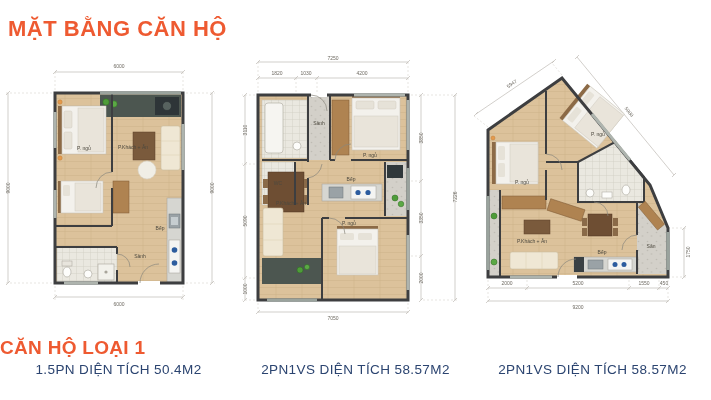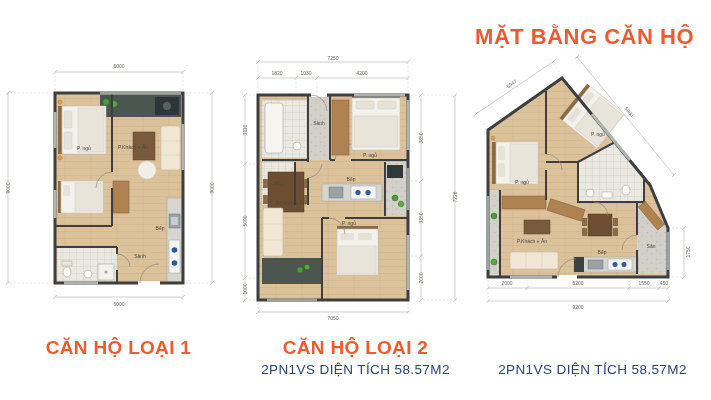--- a/index.html
+++ b/index.html
@@ -1,27 +1,27 @@
 <!DOCTYPE html>
 <html style="--orange: #EE5A31; --navy: #2B4470;"><head>
 <meta charset="utf-8">
 <style>
 :root{--orange:#EE5A31;--navy:#2B4470}
 *{box-sizing:border-box}
 body{margin:0;background:#fff}
 .sheet{position:relative;width:711px;height:400px;background:#fff;font-family:"Liberation Sans",sans-serif;overflow:hidden}
-.main-title{position:absolute;top:8px;left:0;width:678px;margin:16px;text-align:right;font-size:22px;font-weight:bold;letter-spacing:.5px;color:var(--orange)}
+.main-title{position:absolute;top:8px;left:0;width:678px;margin:8px;text-align:left;font-size:22px;font-weight:bold;letter-spacing:.5px;color:var(--orange)}
 .plan-col{position:absolute;top:50px;width:237px;height:350px}
 .plan-col svg{position:absolute;left:0;top:0}
 .dim{position:absolute;font-size:5px;line-height:1;color:#6f6b63;transform:translate(-50%,-50%);white-space:nowrap}
 .dim.v{transform:translate(-50%,-50%) rotate(-90deg)}
 .dim.sl{transform:translate(-50%,-50%) rotate(-35deg)}
 .dim.sr{transform:translate(-50%,-50%) rotate(51deg)}
 .room{position:absolute;font-size:5px;line-height:1;color:#4d493f;transform:translate(-50%,-50%);white-space:nowrap}
-.plan-title{position:absolute;top:287px;left:0;width:100%;margin:0;text-align:center;font-size:19px;font-weight:bold;letter-spacing:.3px;color:var(--orange)}
+.plan-title{position:absolute;top:287px;left:0;width:100%;margin:0;font-size:19px;font-weight:bold;letter-spacing:.3px;color:var(--orange)}
 .plan-sub{position:absolute;top:312px;left:0;width:100%;margin:0;text-align:center;font-size:13.5px;letter-spacing:.4px;color:var(--navy)}
 </style>
 </head>
 <body>
 
 <div class="sheet">
   <h1 class="main-title">MẶT BẰNG CĂN HỘ</h1>
 
   <section class="plan-col" style="left:0">
     <svg width="237" height="285" viewBox="0 0 237 285">
@@ -103,20 +103,21 @@
     </svg>
     <span class="dim" style="left:119px;top:16px">6000</span>
     <span class="dim" style="left:119px;top:254px">6000</span>
     <span class="dim v" style="left:8px;top:138px">9000</span>
     <span class="dim v" style="left:212px;top:138px">9000</span>
     <span class="room" style="left:84px;top:98px">P. ngủ</span>
     <span class="room" style="left:133px;top:97px">P.Khách + Ăn</span>
     <span class="room" style="left:160px;top:178px">Bếp</span>
     <span class="room" style="left:140px;top:206px">Sảnh</span>
     <h2 class="plan-title">CĂN HỘ LOẠI 1</h2>
+    <p class="plan-sub">1.5PN DIỆN TÍCH 50.4M2</p>
   </section>
 
   <section class="plan-col" style="left:237px">
     <svg width="237" height="285" viewBox="0 0 237 285">
       <defs>
         <pattern id="p2wood" width="26" height="7" patternUnits="userSpaceOnUse">
           <rect width="26" height="7" fill="#DCC29B"></rect>
           <path d="M0 6.5H26M13 0V7" stroke="#CDB289" stroke-width="0.5" fill="none"></path>
         </pattern>
         <pattern id="p2tile" width="7" height="7" patternUnits="userSpaceOnUse">
@@ -217,21 +218,20 @@
     <span class="dim v" style="left:184px;top:168px">3350</span>
     <span class="dim v" style="left:184px;top:228px">2000</span>
     <span class="dim v" style="left:218px;top:147px">7226</span>
     <span class="dim" style="left:96px;top:268px">7050</span>
     <span class="room" style="left:82px;top:73px">Sảnh</span>
     <span class="room" style="left:41px;top:133px">WC</span>
     <span class="room" style="left:114px;top:129px">Bếp</span>
     <span class="room" style="left:133px;top:105px">P. ngủ</span>
     <span class="room" style="left:112px;top:173px">P. ngủ</span>
     <span class="room" style="left:54px;top:153px">P.Khách + Ăn</span>
-    <h2 class="plan-title">CĂN HỘ LOẠI 2</h2>
     <p class="plan-sub">2PN1VS DIỆN TÍCH 58.57M2</p>
   </section>
 
   <section class="plan-col" style="left:474px">
     <svg width="237" height="285" viewBox="0 0 237 285">
       <defs>
         <pattern id="p3wood" width="26" height="7" patternUnits="userSpaceOnUse">
           <rect width="26" height="7" fill="#DCC29B"></rect>
           <path d="M0 6.5H26M13 0V7" stroke="#CDB289" stroke-width="0.5" fill="none"></path>
         </pattern>

